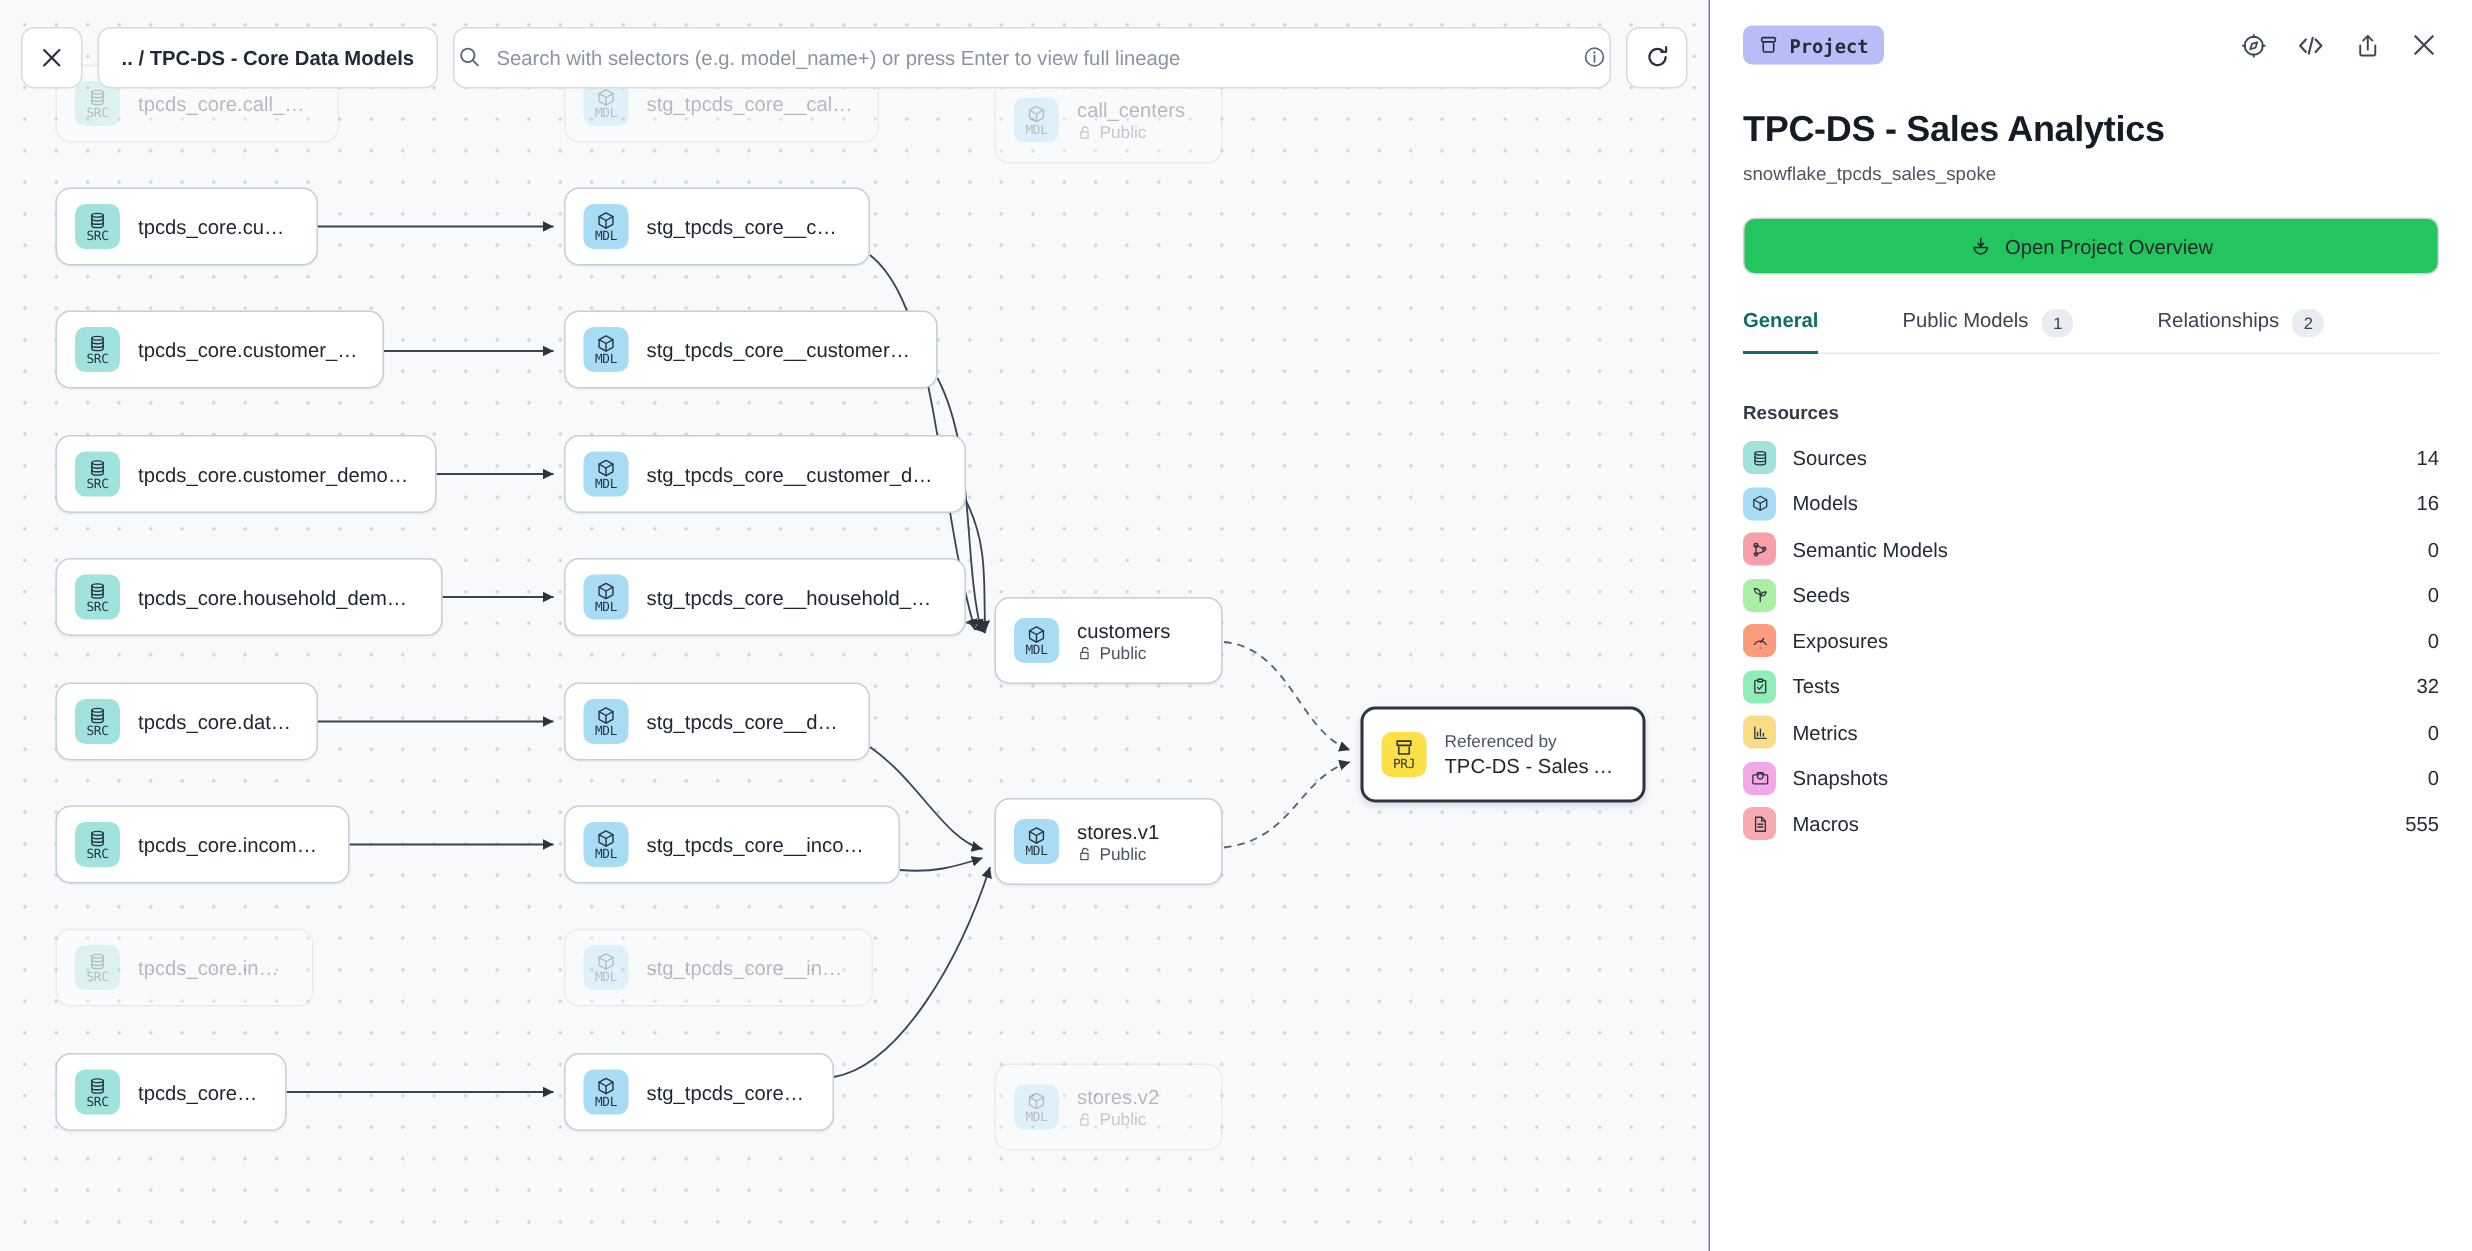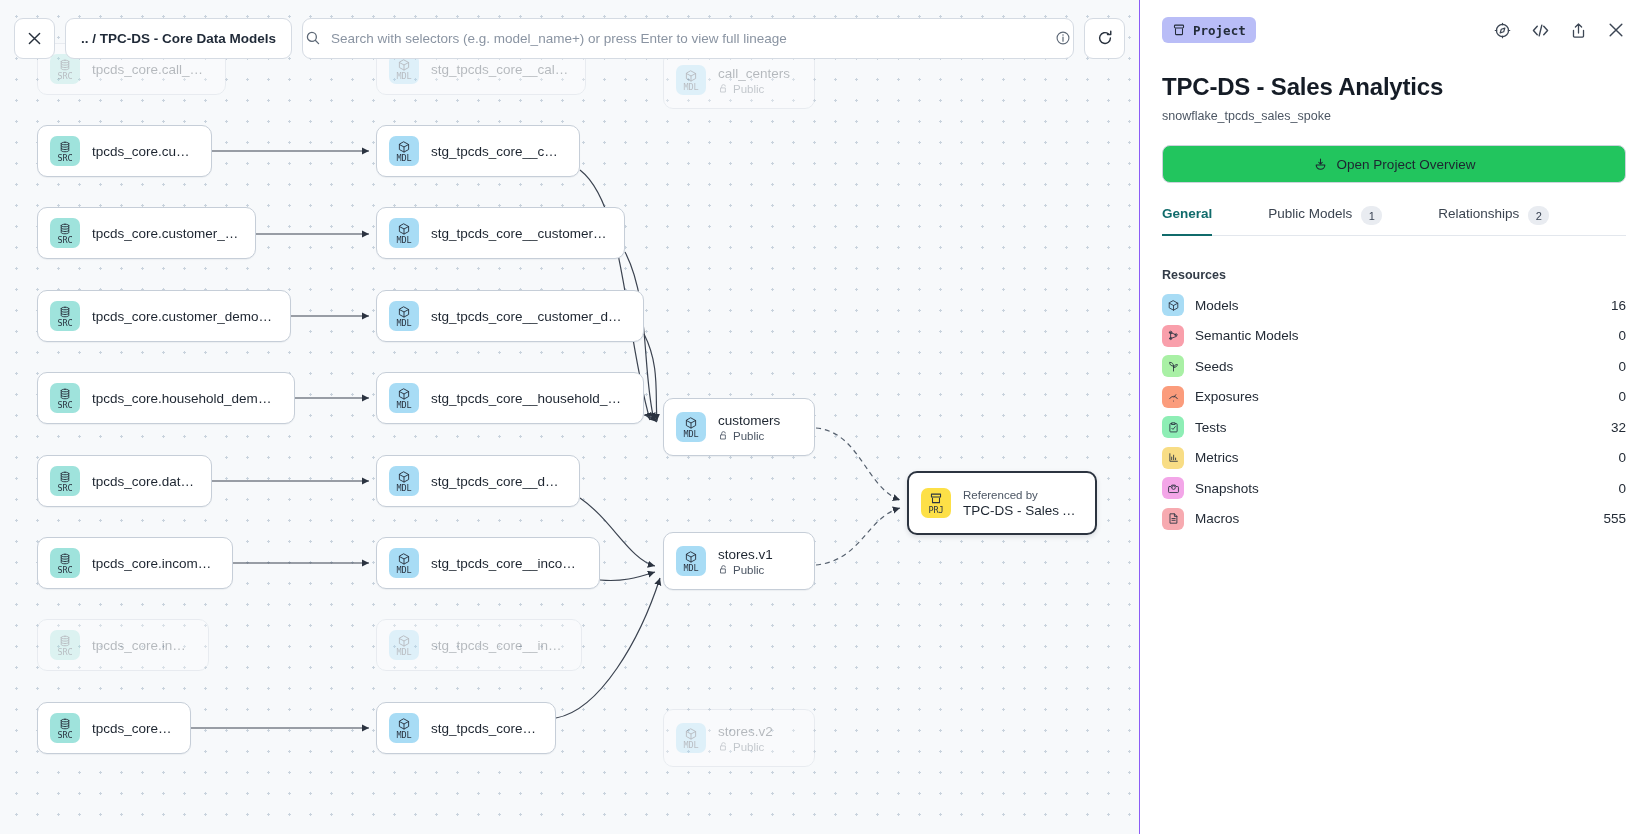--- a/index.html
+++ b/index.html
@@ -591,20 +591,32 @@
         </div>
         <div class="tab">
           <span>Relationships</span>
           <span class="cnt">2</span>
         </div>
       </div>
 
     <div class="res-h">Resources</div>
     <div class="res-list" id="res-list">
         <div class="res-row">
+          <span class="res-ic" style="background: rgb(159, 227, 220);">
+            <svg width="13" height="13" viewBox="0 0 20 20">
+              <path d="M10 3.2 C13.2 3.2 15.4 4 15.4 5 C15.4 6 13.2 6.8 10 6.8 C6.8 6.8 4.6 6 4.6 5 C4.6 4 6.8 3.2 10 3.2 z" fill="none" stroke="#2d3542" stroke-width="1.35" stroke-linecap="round" stroke-linejoin="round"></path>
+              <path d="M4.6 5 L4.6 15 C4.6 16 6.8 16.8 10 16.8 C13.2 16.8 15.4 16 15.4 15 L15.4 5" fill="none" stroke="#2d3542" stroke-width="1.35" stroke-linecap="round" stroke-linejoin="round"></path>
+              <path d="M4.6 8.4 C4.6 9.4 6.8 10.2 10 10.2 C13.2 10.2 15.4 9.4 15.4 8.4" fill="none" stroke="#2d3542" stroke-width="1.35" stroke-linecap="round" stroke-linejoin="round"></path>
+              <path d="M4.6 11.8 C4.6 12.8 6.8 13.6 10 13.6 C13.2 13.6 15.4 12.8 15.4 11.8" fill="none" stroke="#2d3542" stroke-width="1.35" stroke-linecap="round" stroke-linejoin="round"></path>
+            </svg>
+          </span>
+          <span class="res-name">Sources</span>
+          <span class="res-val">14</span>
+        </div>
+        <div class="res-row">
           <span class="res-ic" style="background: rgb(168, 220, 245);">
             <svg width="13" height="13" viewBox="0 0 20 20">
               <path d="M10 2.8 L16.6 6.4 L16.6 13.6 L10 17.2 L3.4 13.6 L3.4 6.4 z" fill="none" stroke="#2d3542" stroke-width="1.35" stroke-linecap="round" stroke-linejoin="round"></path>
               <path d="M3.4 6.4 L10 10 L16.6 6.4" fill="none" stroke="#2d3542" stroke-width="1.35" stroke-linecap="round" stroke-linejoin="round"></path>
               <path d="M10 10 L10 17.2" fill="none" stroke="#2d3542" stroke-width="1.35" stroke-linecap="round" stroke-linejoin="round"></path>
             </svg>
           </span>
           <span class="res-name">Models</span>
           <span class="res-val">16</span>
         </div>

